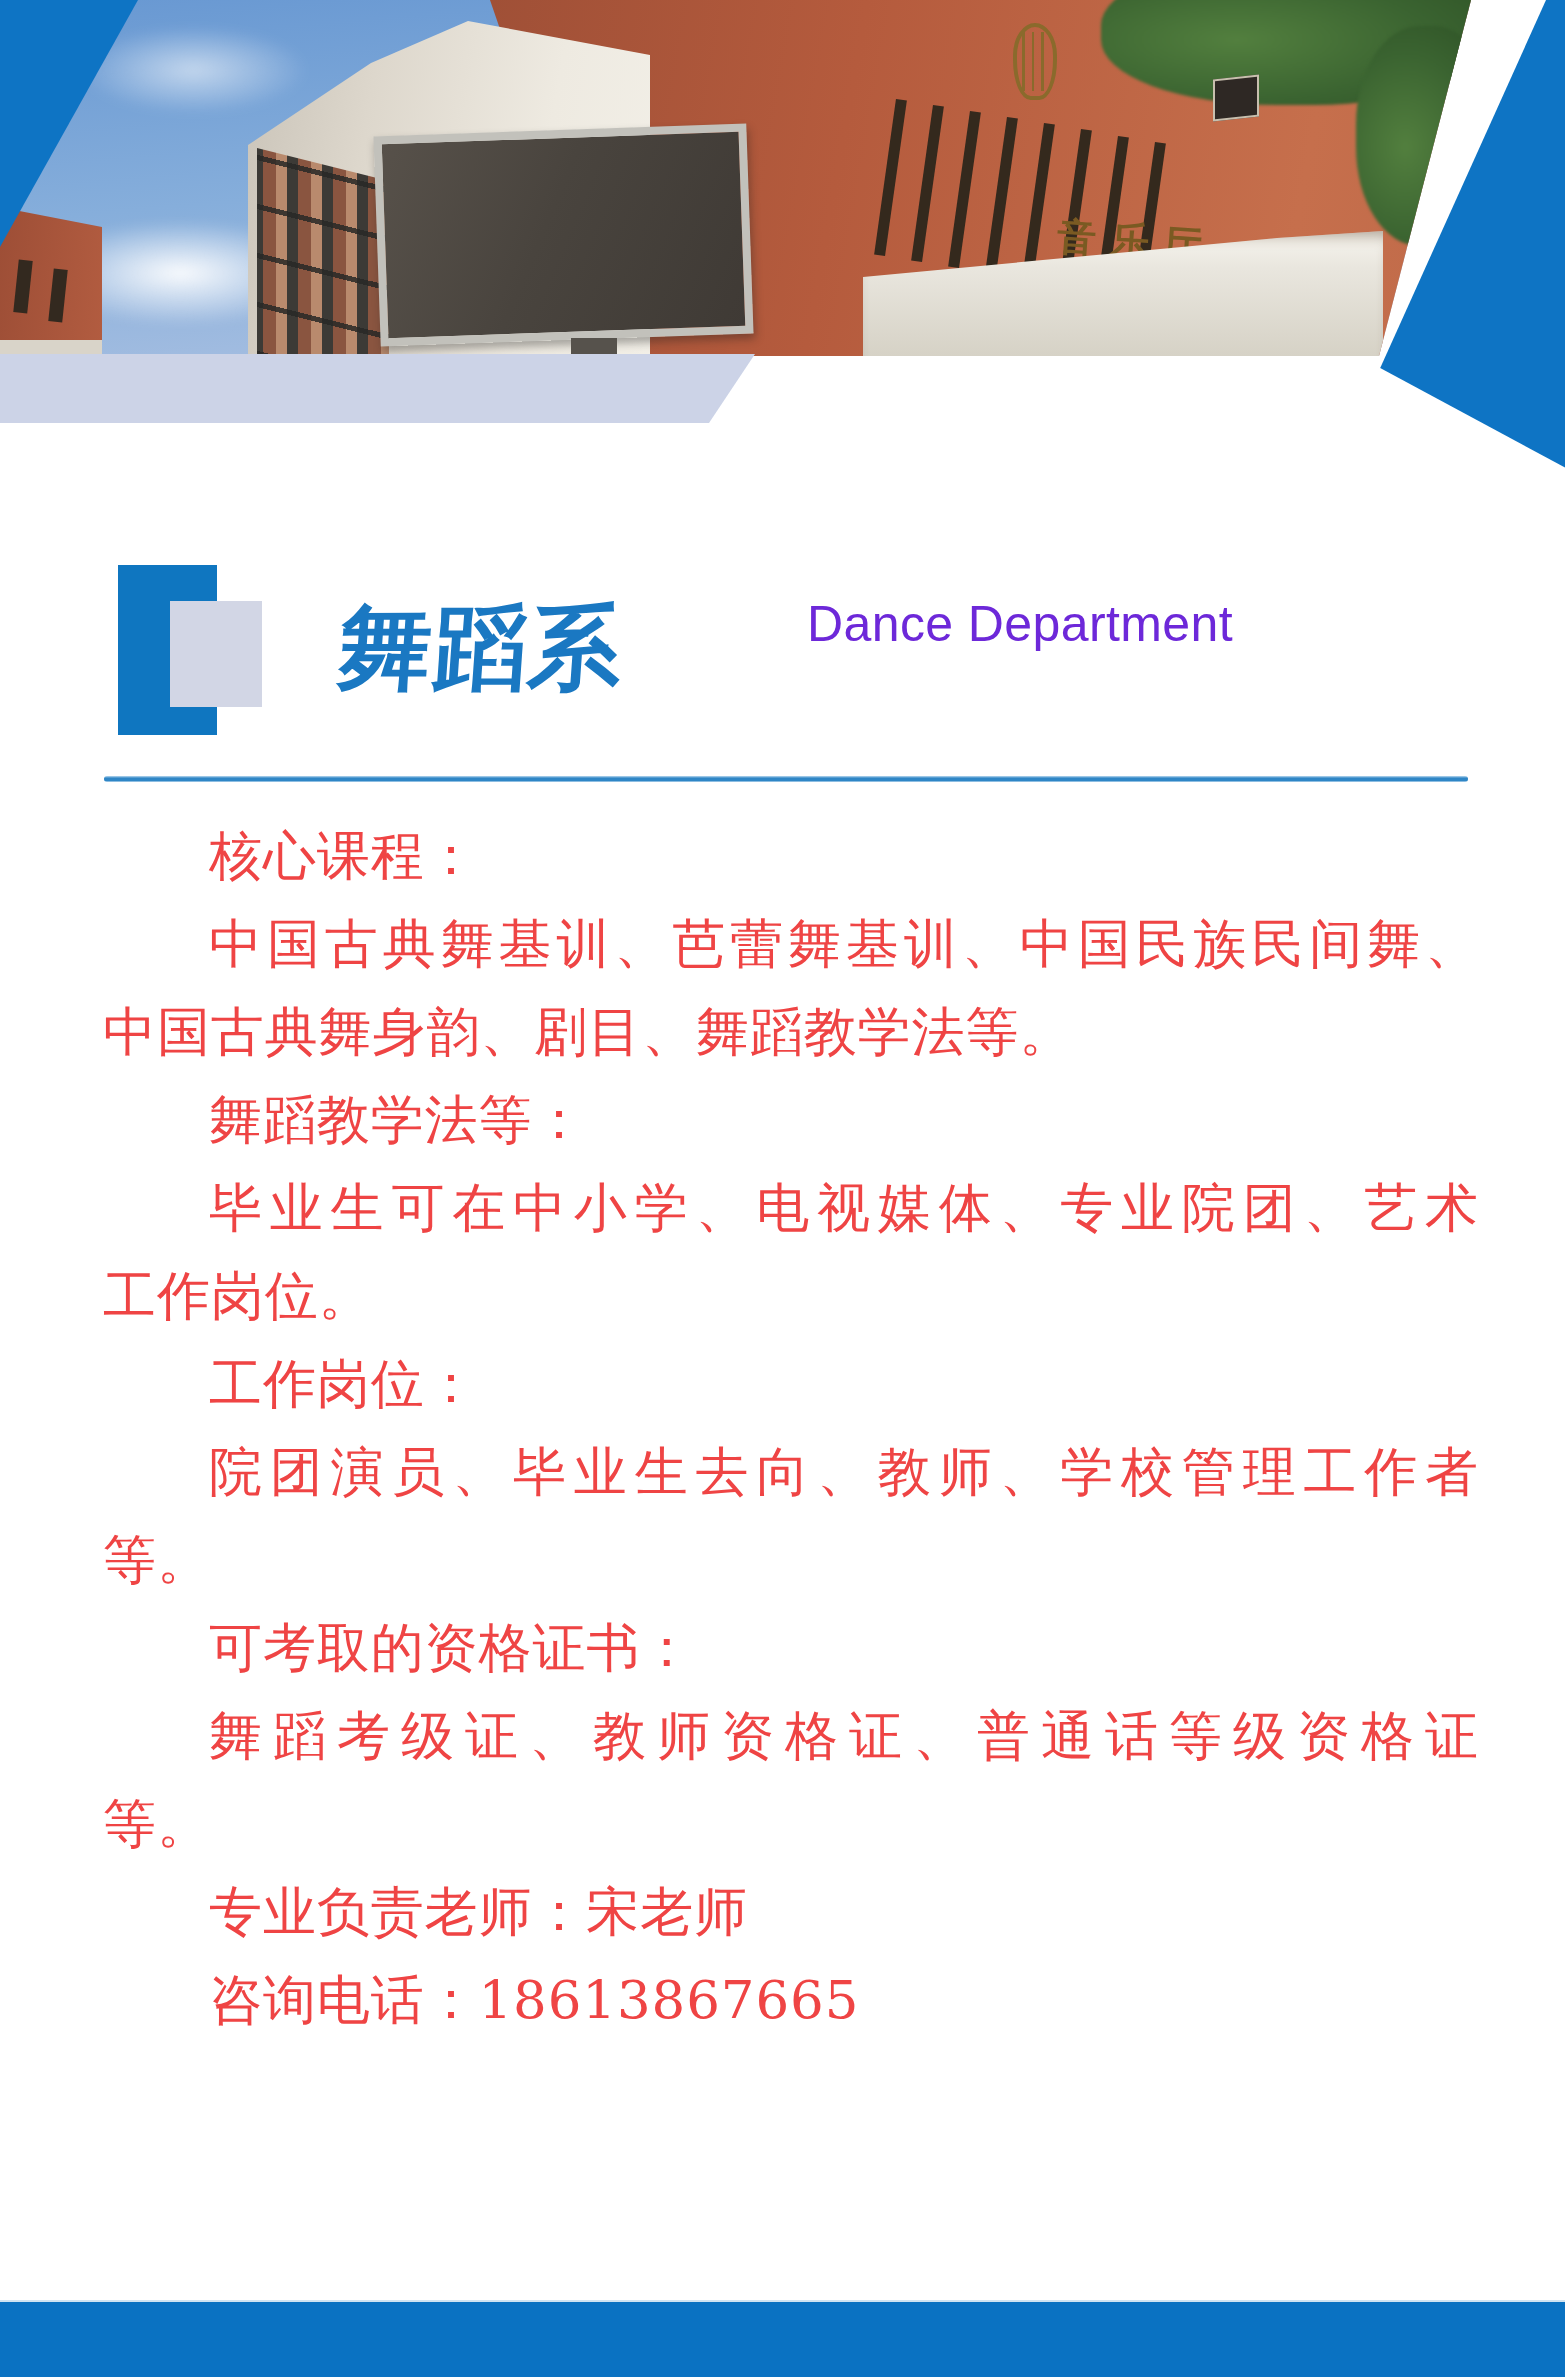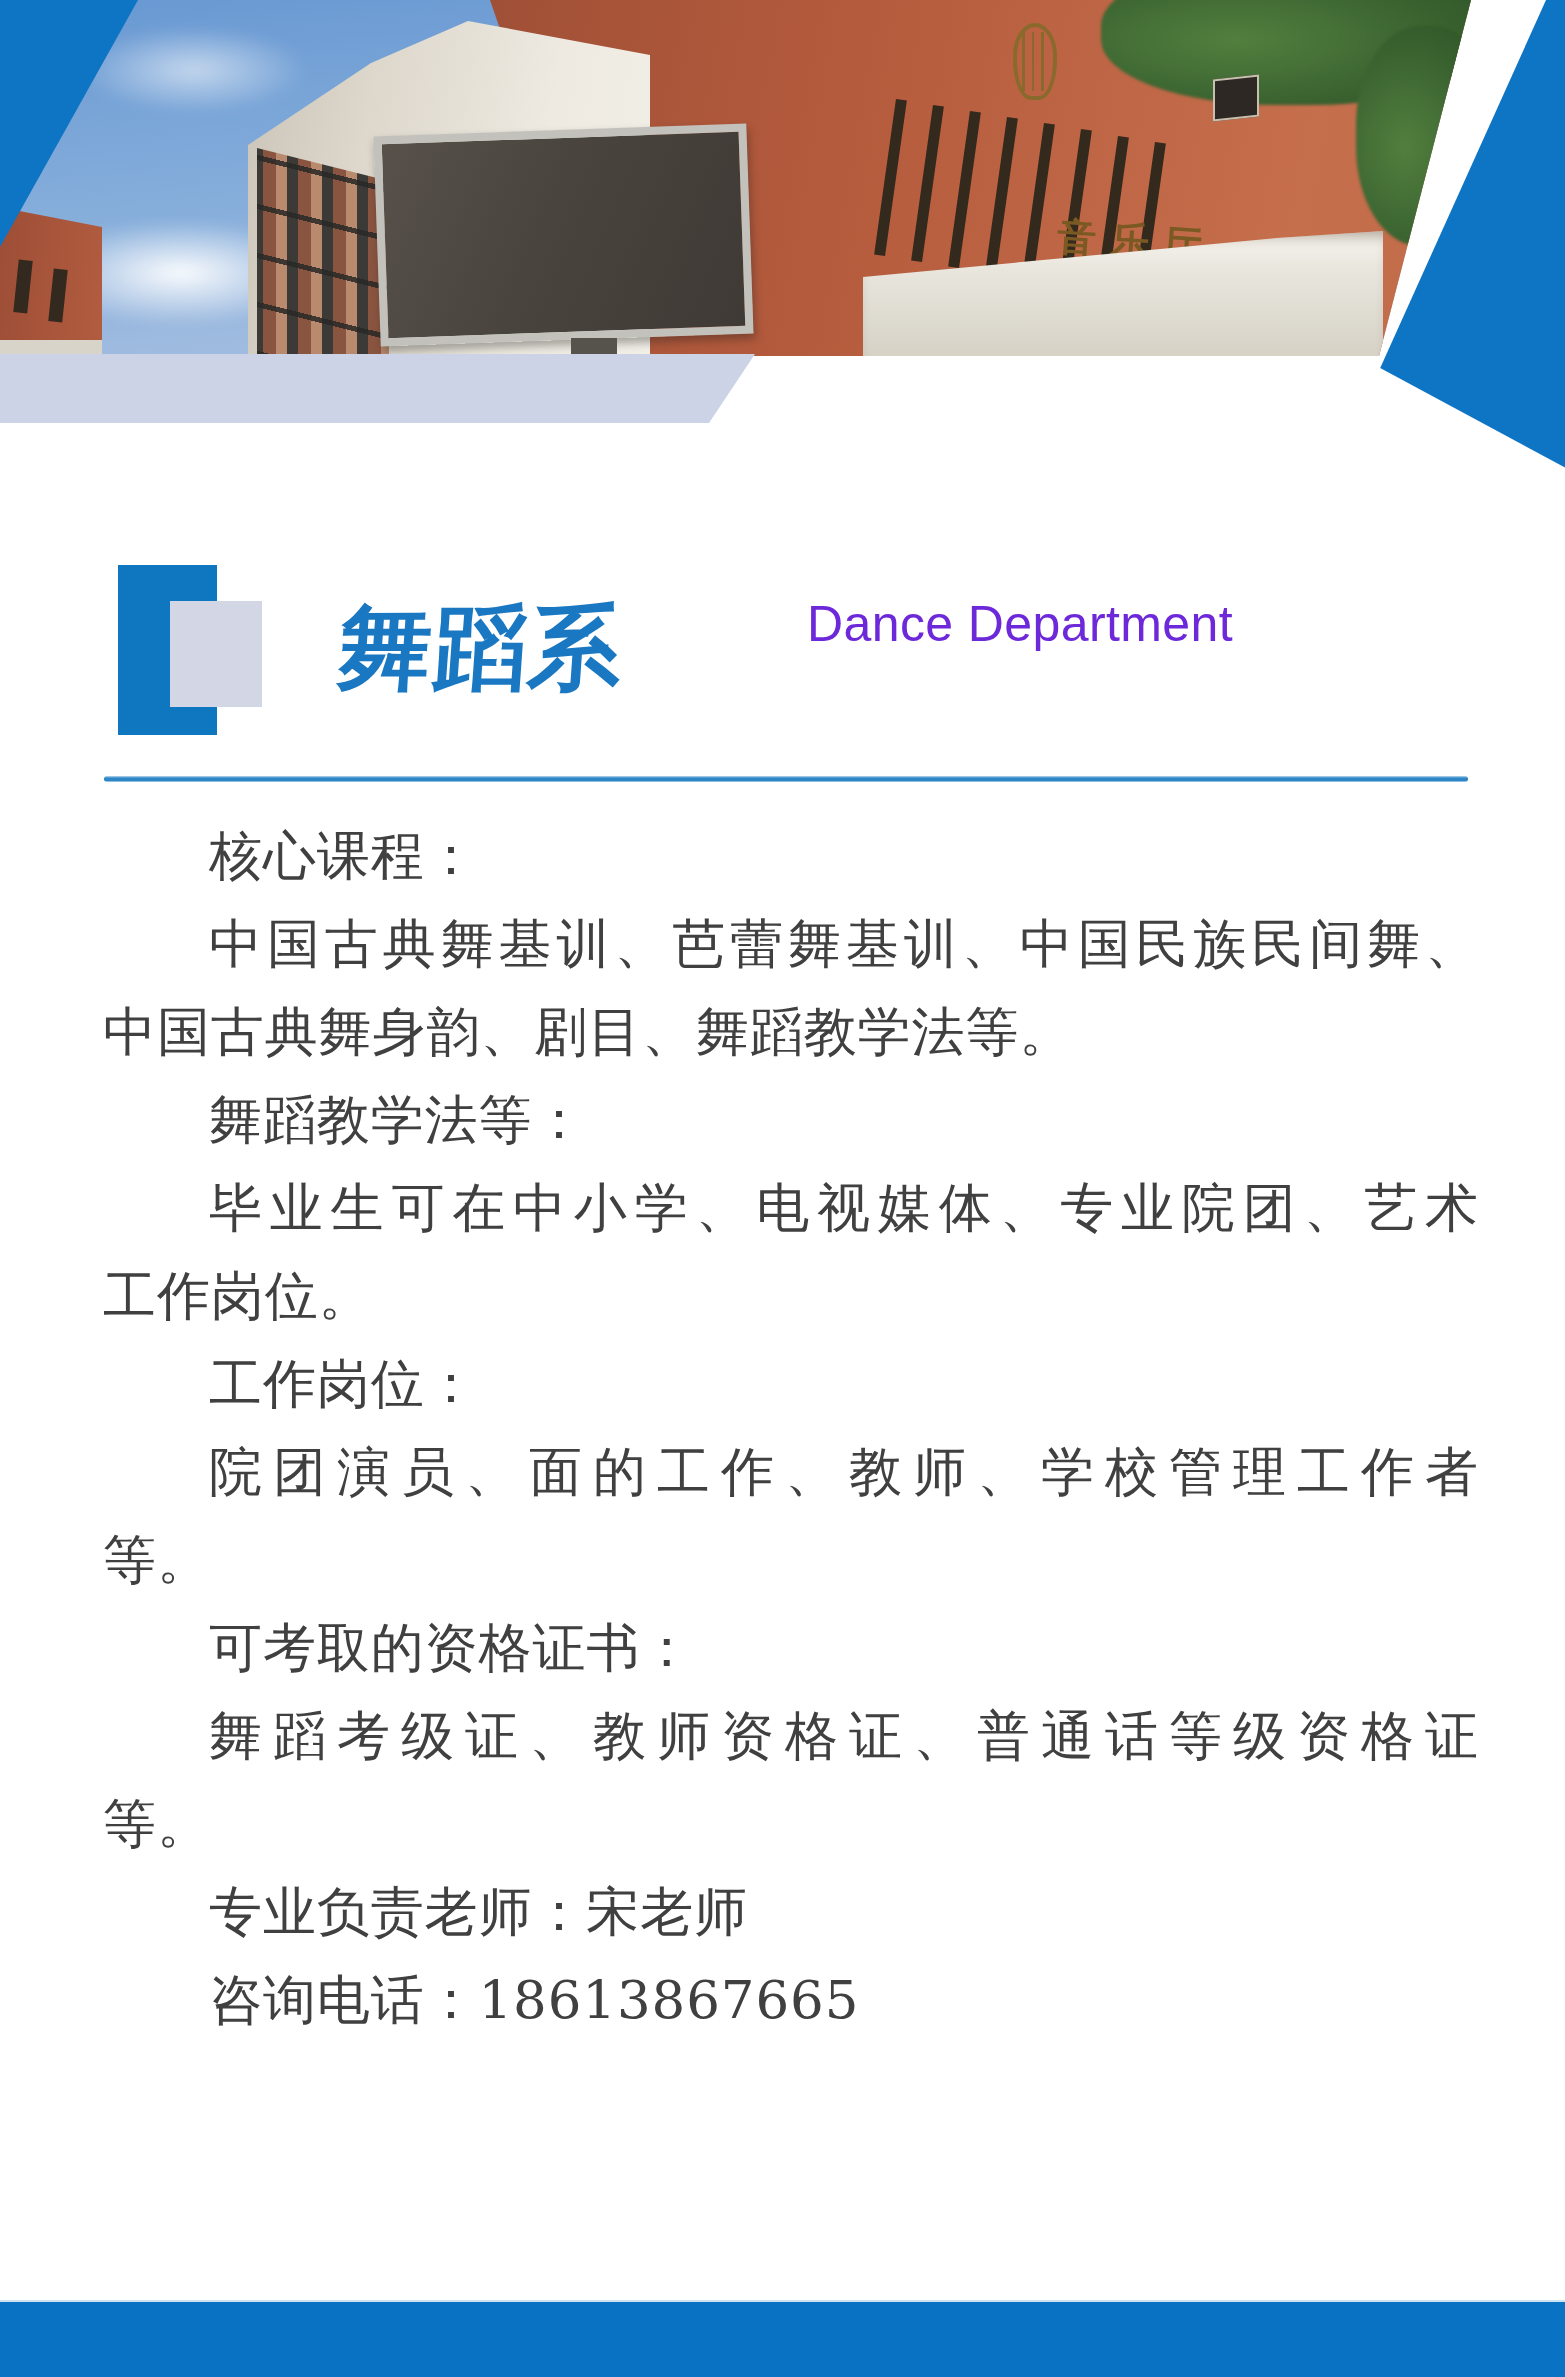--- a/index.html
+++ b/index.html
@@ -73,21 +73,21 @@
   .title-cn{left:339px;top:583px;font-size:93px;font-weight:bold;color:var(--title-blue);
             letter-spacing:1.8px;transform:skewX(-4deg);line-height:1.4;white-space:nowrap;
             font-family:"DejaVu Serif",serif;}
   .title-en{left:807px;top:595px;font-size:50px;color:#6d28d9;letter-spacing:0.4px;
             font-family:"Liberation Sans",sans-serif;white-space:nowrap;}
   .divider{left:104px;top:776px;width:1364px;height:6.2px;border-radius:3.5px;
            background:linear-gradient(180deg,#bcd9ef 0%,var(--divider-blue) 35%,var(--divider-blue) 75%,#bcd9ef 100%);}
 
   
   .bodytext{left:103px;top:812px;width:1376px;}
-  .line{height:88px;line-height:88px;font-size:53px;color:#404040;letter-spacing:0.9px;
+  .line{height:88px;line-height:88px;font-size:53px;color:#ef4444;letter-spacing:0.9px;
         white-space:nowrap;font-family:"DejaVu Serif",serif;}
   .line.ind{padding-left:106px;}
   .line.j{white-space:normal;text-align:justify;text-align-last:justify;text-justify:inter-character;}
 
   
   .footer{left:0;top:2300px;width:1566px;height:77px;background:var(--footer-blue);
           border-top:2.6px solid #cfe4f2;}
 </style>
 </head>
 <body>
@@ -137,21 +137,21 @@
   <div class="abs divider"></div>
 
   <div class="abs bodytext">
       <div class="line ind">核心课程：</div>
       <div class="line ind j">中国古典舞基训、芭蕾舞基训、中国民族民间舞、</div>
       <div class="line">中国古典舞身韵、剧目、舞蹈教学法等。</div>
       <div class="line ind">舞蹈教学法等：</div>
       <div class="line ind j">毕业生可在中小学、电视媒体、专业院团、艺术</div>
       <div class="line">工作岗位。</div>
       <div class="line ind">工作岗位：</div>
-      <div class="line ind j">院团演员、面的工作、教师、学校管理工作者</div>
+      <div class="line ind j">院团演员、毕业生去向、教师、学校管理工作者</div>
       <div class="line">等。</div>
       <div class="line ind">可考取的资格证书：</div>
       <div class="line ind j">舞蹈考级证、教师资格证、普通话等级资格证</div>
       <div class="line">等。</div>
       <div class="line ind">专业负责老师：宋老师</div>
       <div class="line ind">咨询电话：18613867665</div>
     </div>
 
   <div class="abs footer"></div>
 </div>

